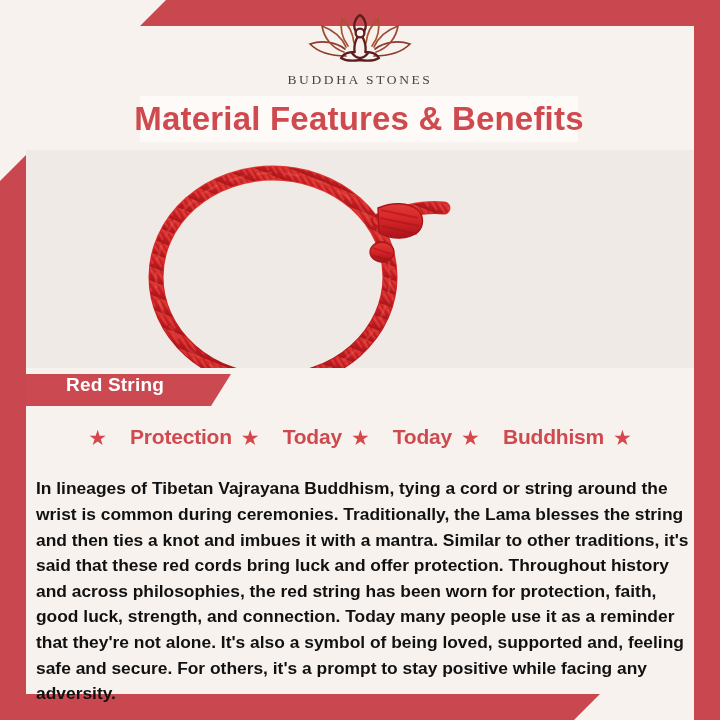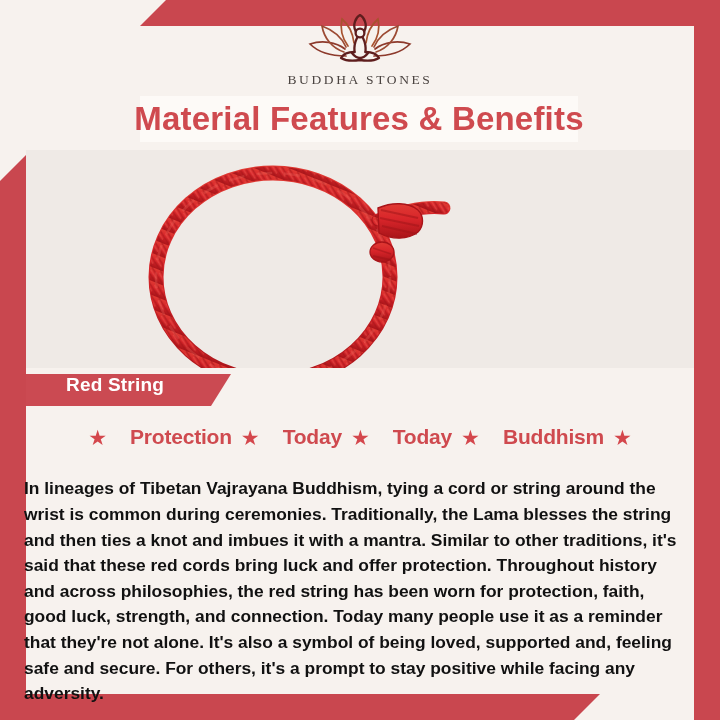--- a/index.html
+++ b/index.html
@@ -76,21 +76,21 @@
     gap:9px;
   }
   .benefit{display:flex;align-items:center;gap:5px;white-space:nowrap;}
   .star{color:#d4474c;font-size:21px;line-height:1;}
   .benefit-label{
     color:#cf4a4f;font-weight:bold;font-size:21px;letter-spacing:-.2px;margin-left:18px;
   }
 
   
   #body-copy{
-    position:absolute;top:459px;left:20px;width:668px;
+    position:absolute;top:459px;left:32px;width:668px;
     color:#111111;font-size:17.4px;line-height:25.6px;
     font-weight:bold;
     padding:0 4px;box-sizing:border-box;
   }
 </style>
 </head>
 <body>
 
 <div id="page">
 

